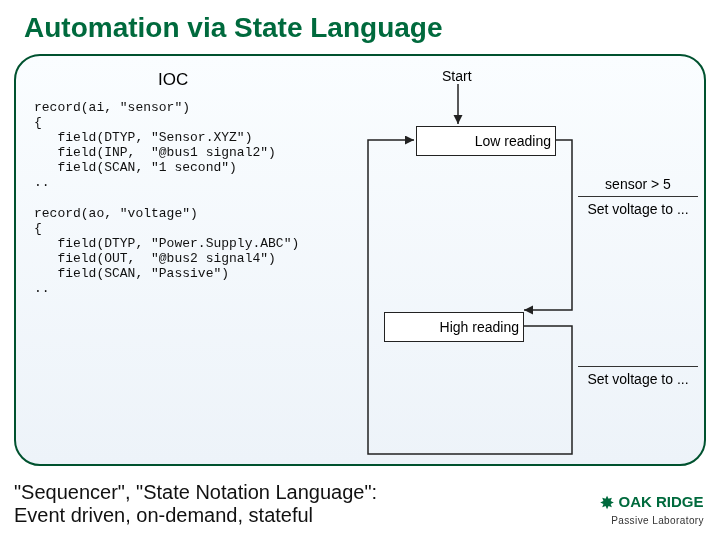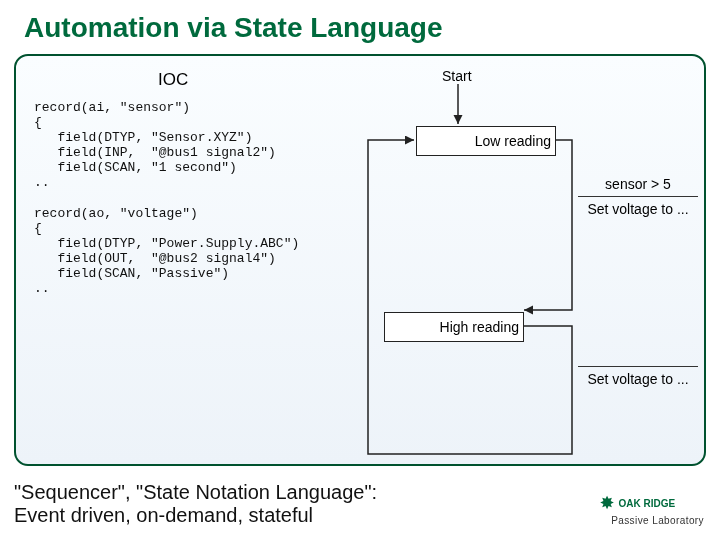--- a/index.html
+++ b/index.html
@@ -17,21 +17,21 @@
     color: #006a3d;
     padding: 12px 8px 6px 24px;
   }
   .panel {
     position: absolute;
     left: 14px;
     top: 54px;
     width: 692px;
     height: 412px;
     border: 2px solid #00522f;
-    border-radius: 14px;
+    border-radius: 26px;
     background: linear-gradient(#fafdff, #edf3f9);
   }
   .ioc-label {
     position: absolute;
     left: 142px;
     top: 14px;
     font-size: 17px;
   }
   .code {
     position: absolute;
@@ -83,21 +83,21 @@
     line-height: 1.18;
   }
   .logo {
     position: absolute;
     right: 16px;
     bottom: 14px;
     font-size: 14px;
     text-align: left;
     line-height: 1.0;
   }
-  .logo .oak { color: #006a3d; font-weight: bold; font-size: 10px; }
+  .logo .oak { color: #006a3d; font-weight: bold; font-size: 15px; }
   .logo .nl { color: #333; font-size: 10px; letter-spacing: 0.4px;}
   .logo .star { color: #006a3d; font-size: 18px; vertical-align: -2px; }
 </style>
 </head>
 <body>
 
 <div class="title">Automation via State Language</div>
 
 <div class="panel">
 

